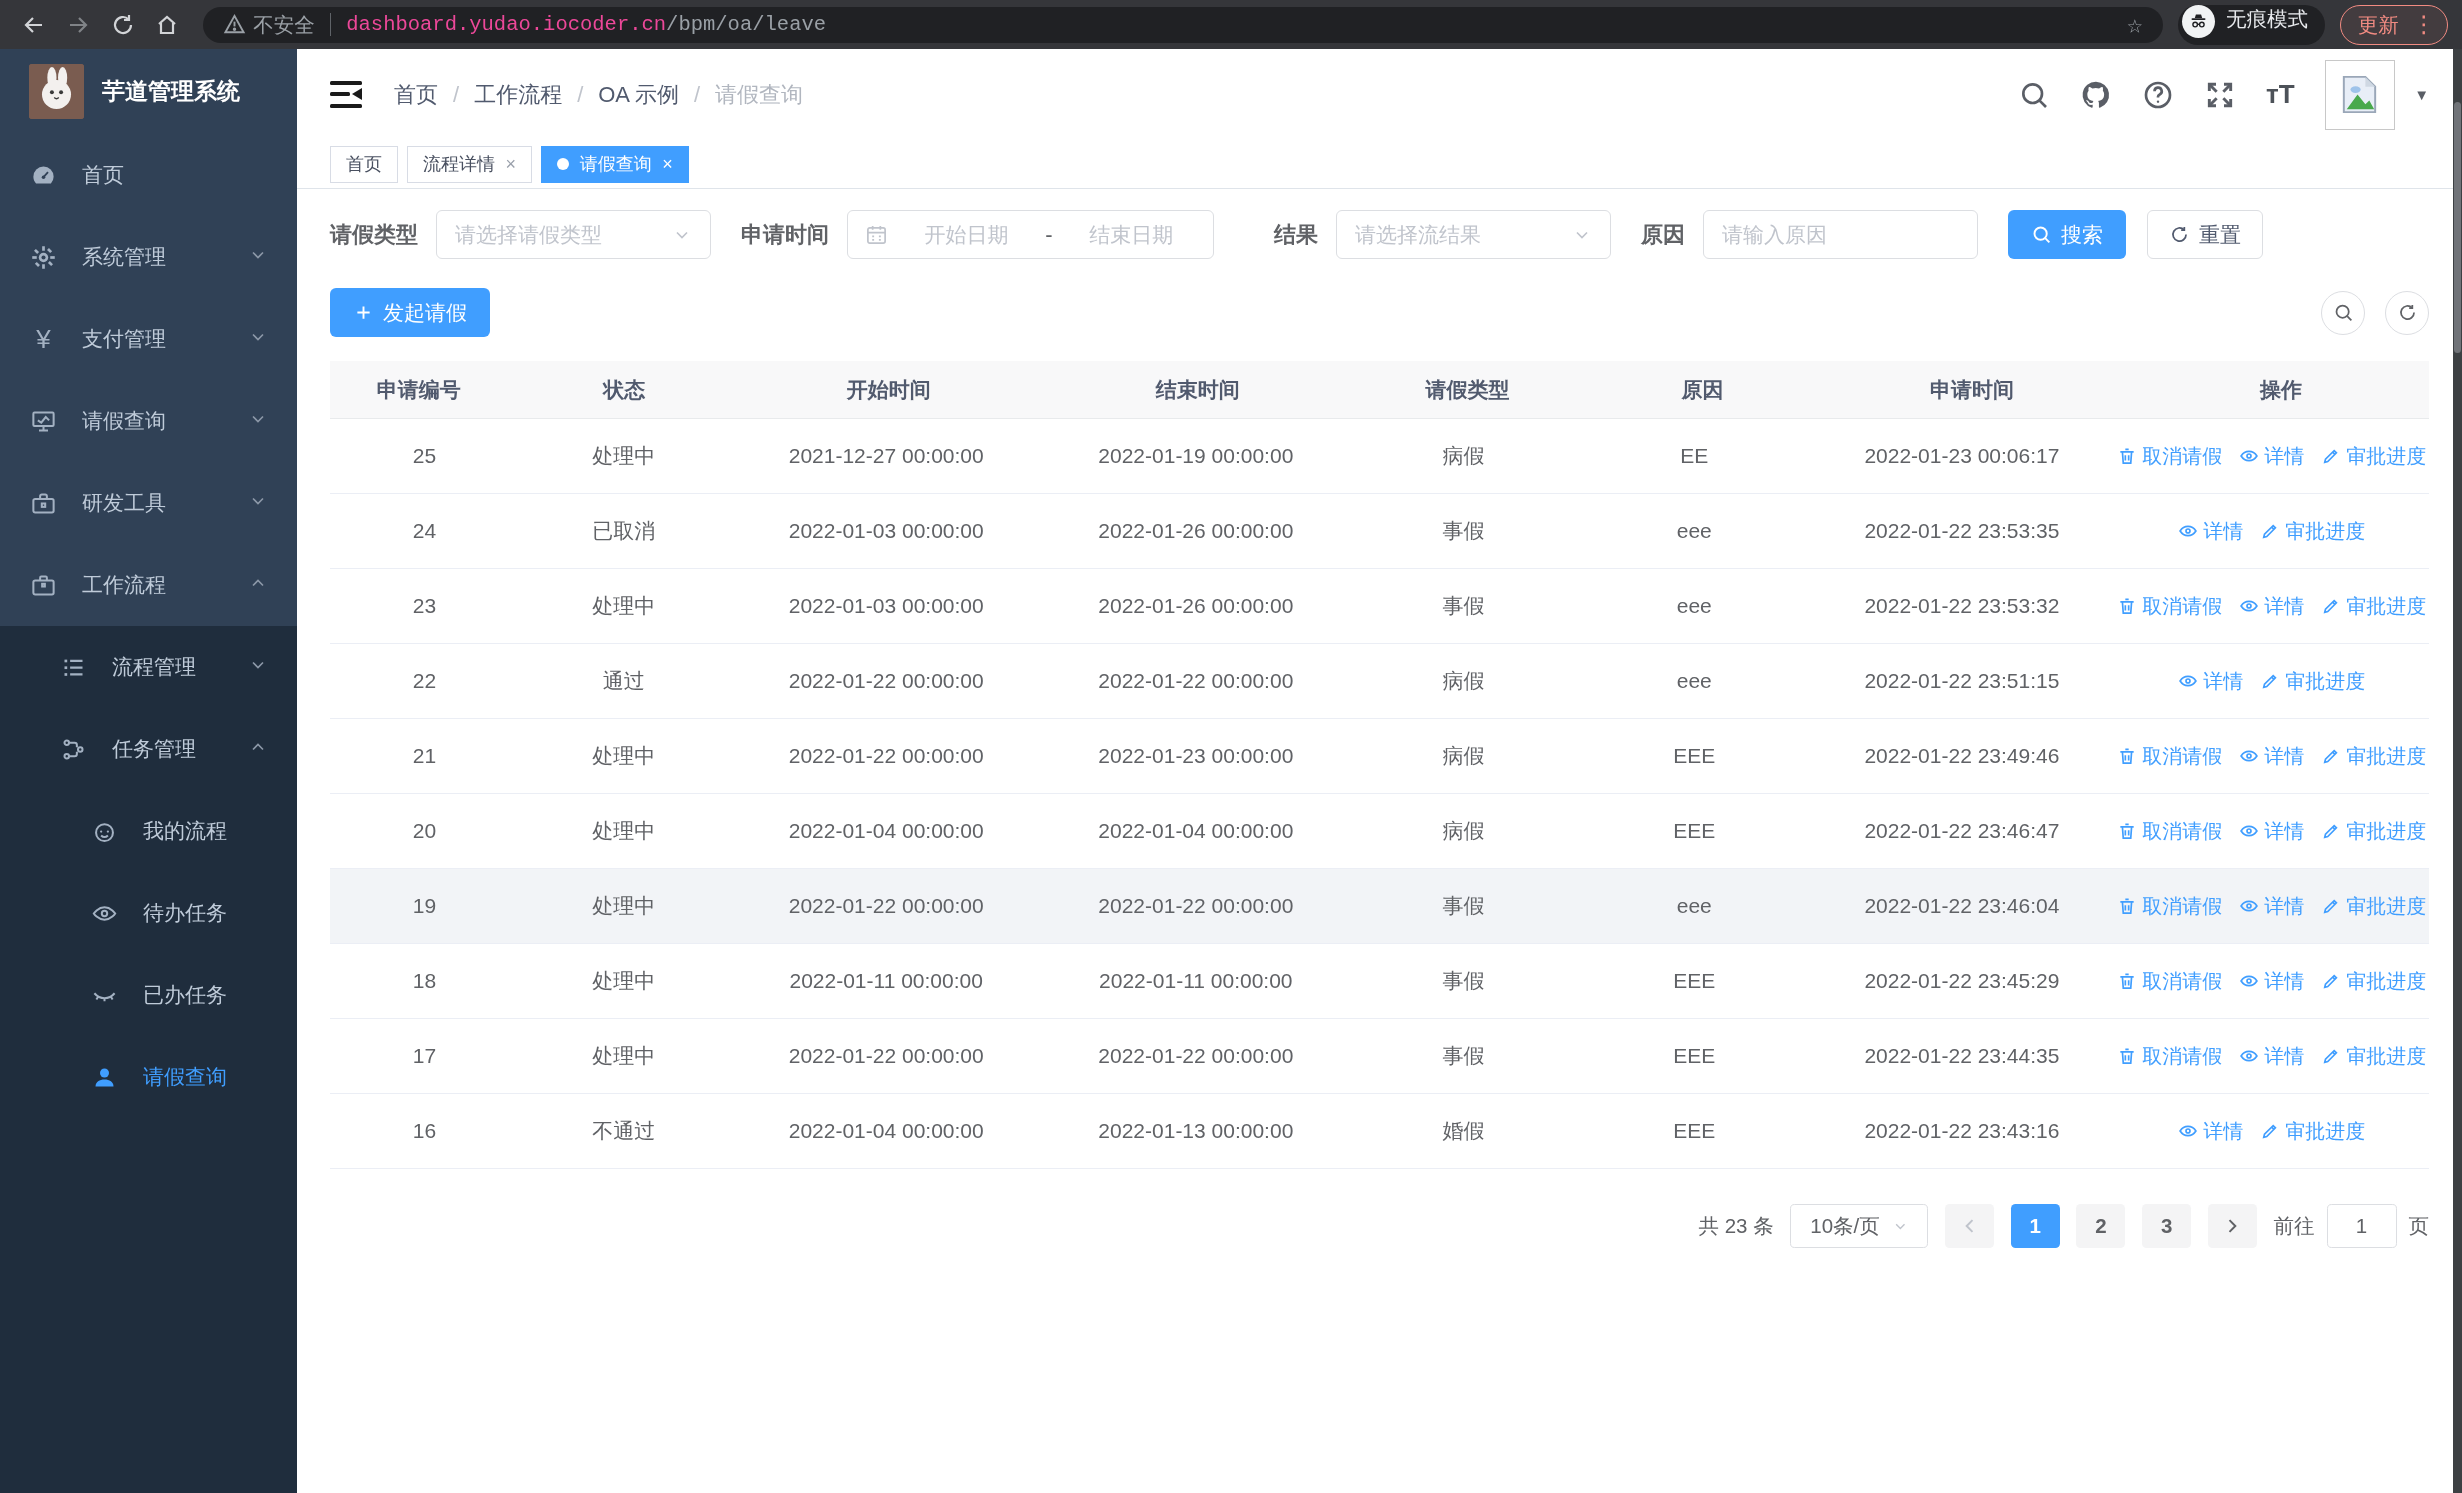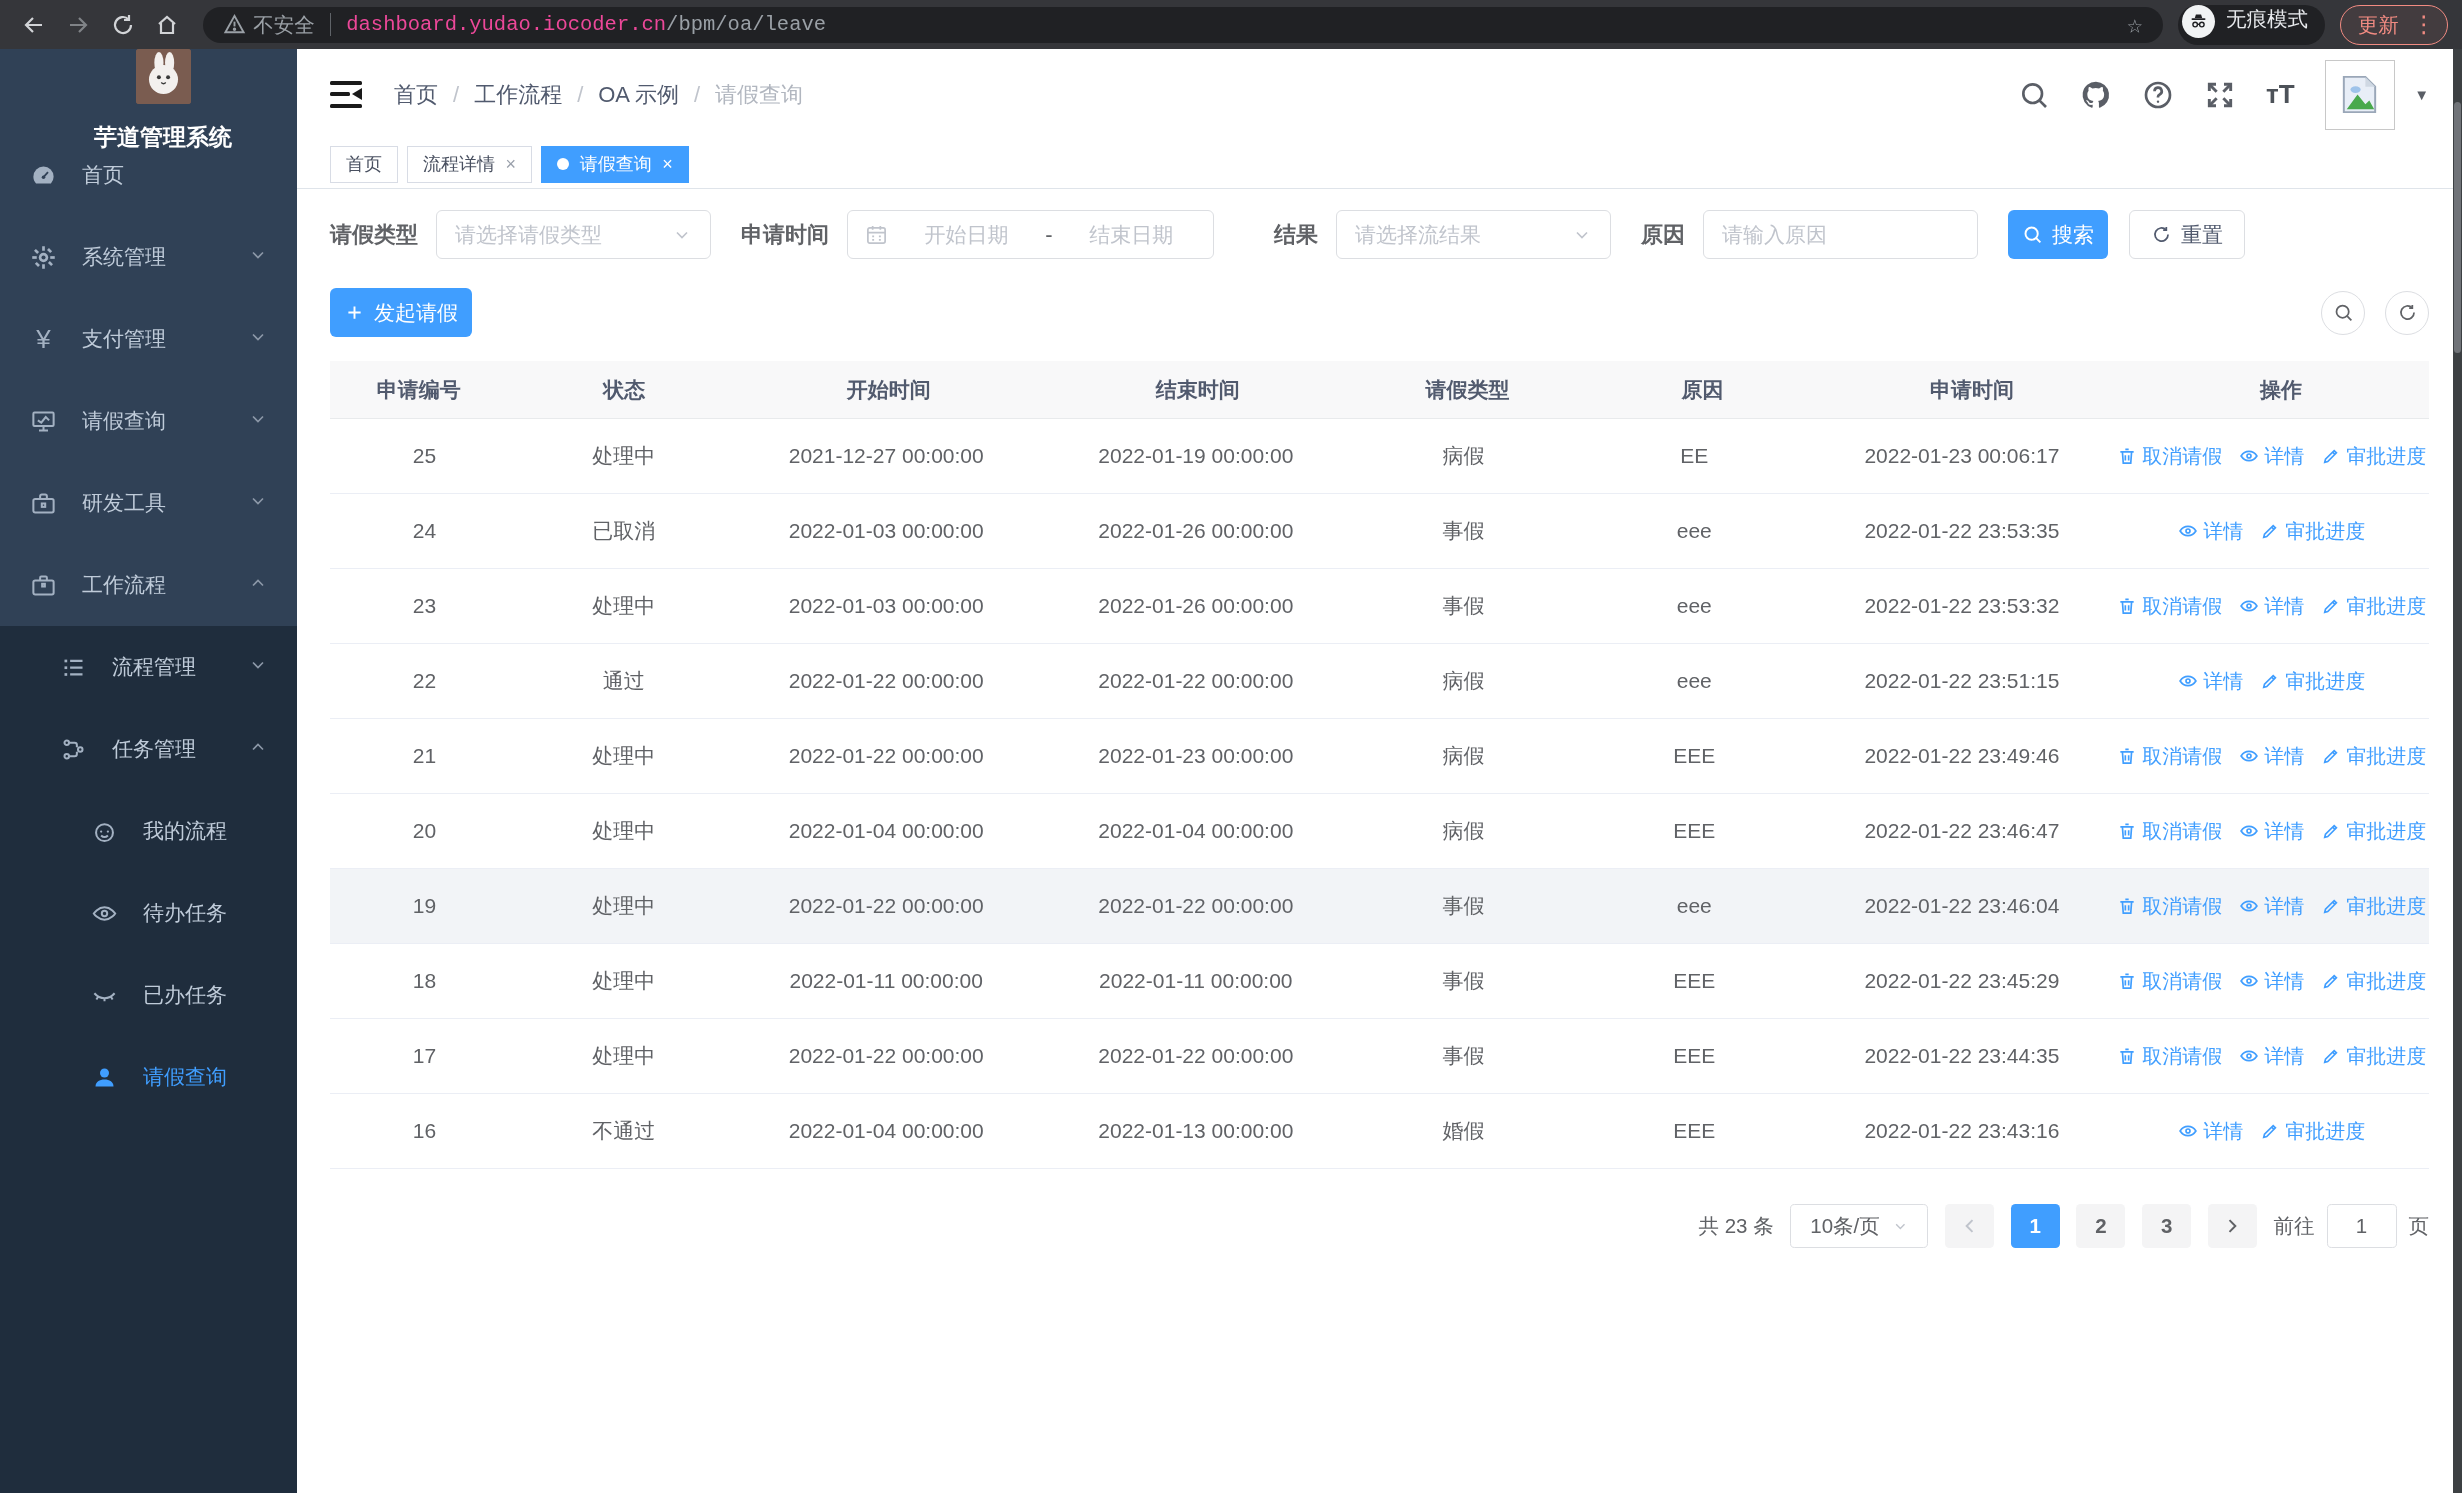--- a/index.html
+++ b/index.html
@@ -19,21 +19,21 @@
   .url-star { margin-left:auto; font-size:26px; color:#9aa0a6; }
   .incog-chip { height:40px; background:#202124; border-radius:20px; display:flex; align-items:flex-start; gap:10.6px; padding:0 16.7px 0 4.6px; color:#e8eaed; font-size:20.5px; margin-right:10.6px; }
   .incog-badge { width:33px; height:33px; border-radius:50%; background:#f1f3f4; display:flex; align-items:center; justify-content:center; }
   .incog-badge svg { width:21px; height:21px; }
   .update-pill { height:40px; border:1.5px solid #f28b82; border-radius:20px; background:rgba(242,139,130,0.08); color:#f28b82; display:flex; align-items:center; gap:13.7px; padding:0 12px 0 16.7px; font-size:20.5px; }
   .update-pill .dots { font-size:23px; letter-spacing:0; }
 
   
   .app { flex:1; display:flex; min-height:0; }
   .sidebar { width:297px; background:#304156; color:#bfcbd9; flex:0 0 auto; display:flex; flex-direction:column; }
-  .logo-row { height:85px; display:flex; align-items:center; padding-left:29px; gap:18px;flex-direction:column; }
+  .logo-row { height:85px; display:flex; align-items:center; padding-left:29px; gap:18px; }
   .logo-img { width:55px; height:55px; border-radius:3px; background:#7a5c50; position:relative; overflow:hidden; flex:0 0 auto; }
   .logo-title { color:#fff; font-size:23px; font-weight:bold; }
   .menu { font-size:21px; flex:1; display:flex; flex-direction:column; }
   .mi { height:82px; display:flex; align-items:center; padding:0 29px; gap:24px; cursor:pointer; }
   .mi .ic { width:29px; height:29px; display:flex; align-items:center; justify-content:center; color:#a3b1c2; flex:0 0 auto; font-size:26px; }
   .mi .ic svg { width:27px; height:27px; }
   .mi .chev { margin-left:auto; color:#8c98a8; }
   .mi .chev svg { width:20px; height:20px; }
   .submenu { background:#1f2d3d; flex:1; }
   .mi.lv2 { padding-left:59px; }
@@ -80,21 +80,21 @@
   .sel .chev svg { width:20px; height:20px; }
   .daterange { width:367px; height:49px; border:1.5px solid #dcdee2; border-radius:6px; display:flex; align-items:center; padding:0 16.7px; color:#c0c4cc; gap:13.7px; background:#fff; }
   .daterange svg { width:23px; height:23px; color:#c0c4cc; flex:0 0 auto; }
   .daterange .dph { font-size:21px; flex:1; text-align:center; }
   .daterange .dsep { color:#606266; }
   .txt-input { width:275px; height:49px; border:1.5px solid #dcdee2; border-radius:6px; padding:0 18px; font-size:21px; color:#606266; outline:none; font-family:inherit; }
   .txt-input::placeholder { color:#c0c4cc; }
   .gap40 { width:30px; flex:0 0 auto; } .gap28 { width:21px; flex:0 0 auto; }
   .btn { height:49px; border-radius:6px; font-size:21px; display:inline-flex; align-items:center; justify-content:center; gap:9px; cursor:pointer; border:none; font-family:inherit; white-space:nowrap; }
   .btn svg { width:21px; height:21px; }
-  .btn.primary { background:#409eff; color:#fff; padding:0 14px; }
+  .btn.primary { background:#409eff; color:#fff; padding:0 23px; }
   .btn.plain { background:#fff; border:1.5px solid #dcdee2; color:#515a6e; padding:0 21px; }
 
   .actions-row { margin-top:29px; display:flex; align-items:center; }
   .round-btns { margin-left:auto; display:flex; gap:20px; }
   .rbtn { width:44px; height:44px; border-radius:50%; border:1.5px solid #dcdee2; background:#fff; display:flex; align-items:center; justify-content:center; color:#606266; cursor:pointer; }
   .rbtn svg { width:21px; height:21px; }
 
   
   .table { margin-top:24px; font-size:21px; color:#606266; }
   .t-head { display:flex; align-items:center; height:58px; background:#f8f8f9; font-weight:bold; color:#515a6e; border-bottom:1.5px solid #e8eaec;gap:18px; }

